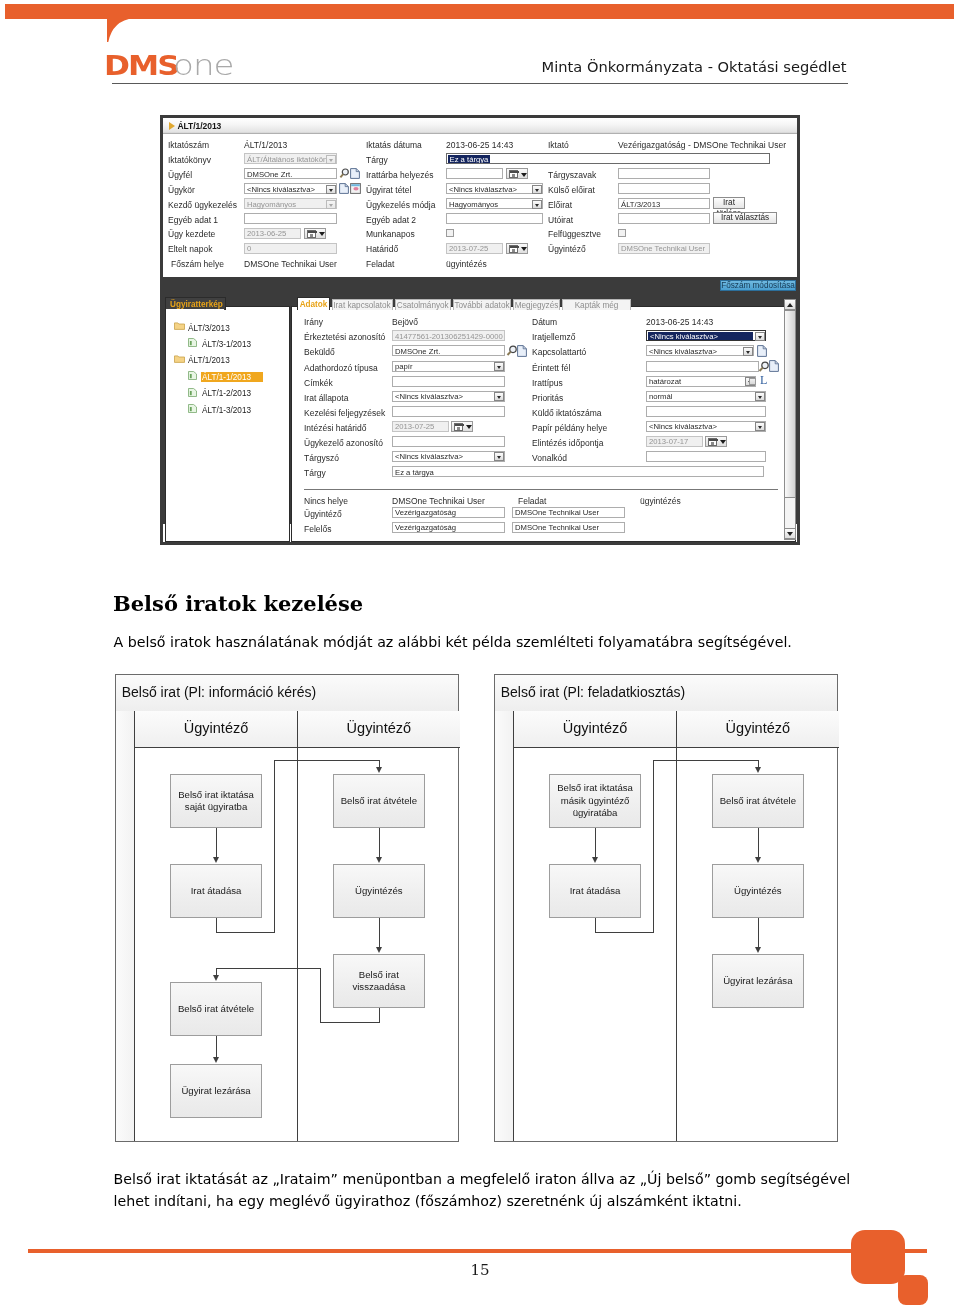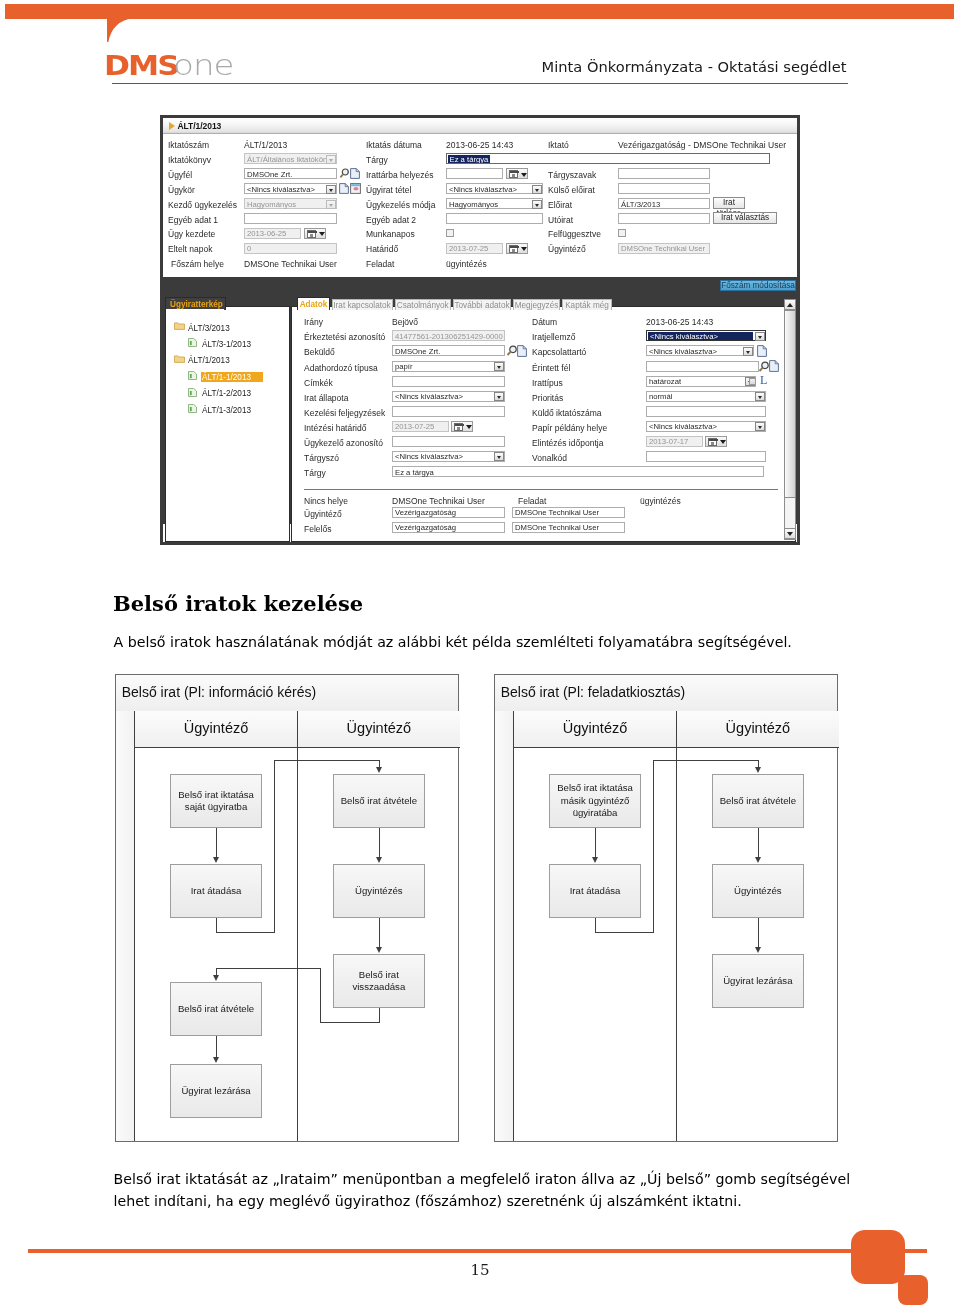--- a/index.html
+++ b/index.html
@@ -291,21 +291,21 @@
       </div>
       <div style="position:absolute;left:231.5px;top:181px;width:56.5px;height:11px;background:#f3f3f3;border:1px solid #b6b6b6;border-bottom:none">
         <span style="position:absolute;left:0;right:0;top:1px;text-align:center;font-size:8.2px;color:#8e8e8e">Csatolmányok</span>
       </div>
       <div style="position:absolute;left:290px;top:181px;width:58px;height:11px;background:#f3f3f3;border:1px solid #b6b6b6;border-bottom:none">
         <span style="position:absolute;left:0;right:0;top:1px;text-align:center;font-size:8.2px;color:#8e8e8e">További adatok</span>
       </div>
       <div style="position:absolute;left:350px;top:181px;width:47px;height:11px;background:#f3f3f3;border:1px solid #b6b6b6;border-bottom:none">
         <span style="position:absolute;left:0;right:0;top:1px;text-align:center;font-size:8.2px;color:#8e8e8e">Megjegyzés</span>
       </div>
-      <div style="position:absolute;left:399px;top:181px;width:50px;height:11px;background:#f3f3f3;border:1px solid #b6b6b6;border-bottom:none">
+      <div style="position:absolute;left:399px;top:181px;width:69px;height:11px;background:#f3f3f3;border:1px solid #b6b6b6;border-bottom:none">
         <span style="position:absolute;left:0;right:0;top:1px;text-align:center;font-size:8.2px;color:#8e8e8e">Kapták még</span>
       </div>
       <div class="lbl" style="left:141px;top:199.3px">Irány</div>
       <div class="val" style="left:229px;top:199.3px">Bejövő</div>
       <div class="lbl" style="left:369px;top:199.3px">Dátum</div>
       <div class="val" style="left:483px;top:199.3px">2013-06-25 14:43</div>
       <div class="lbl" style="left:141px;top:214.4px">Érkeztetési azonosító</div>
       <div class="fld dis" style="left:229px;top:212.4px;width:113px">
         <span class="ft">41477561-201306251429-000003/2</span>
       </div>

